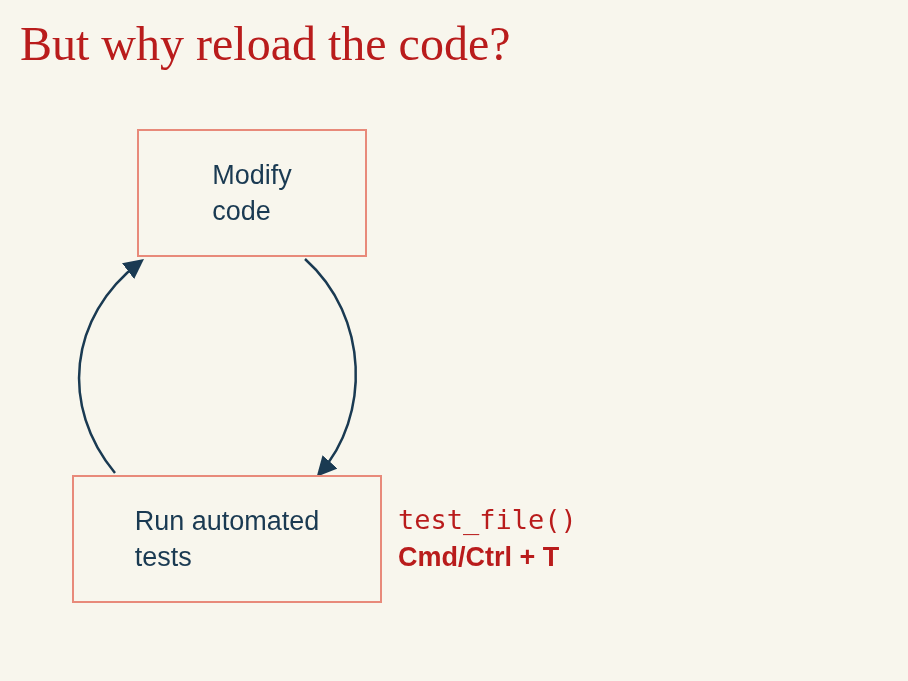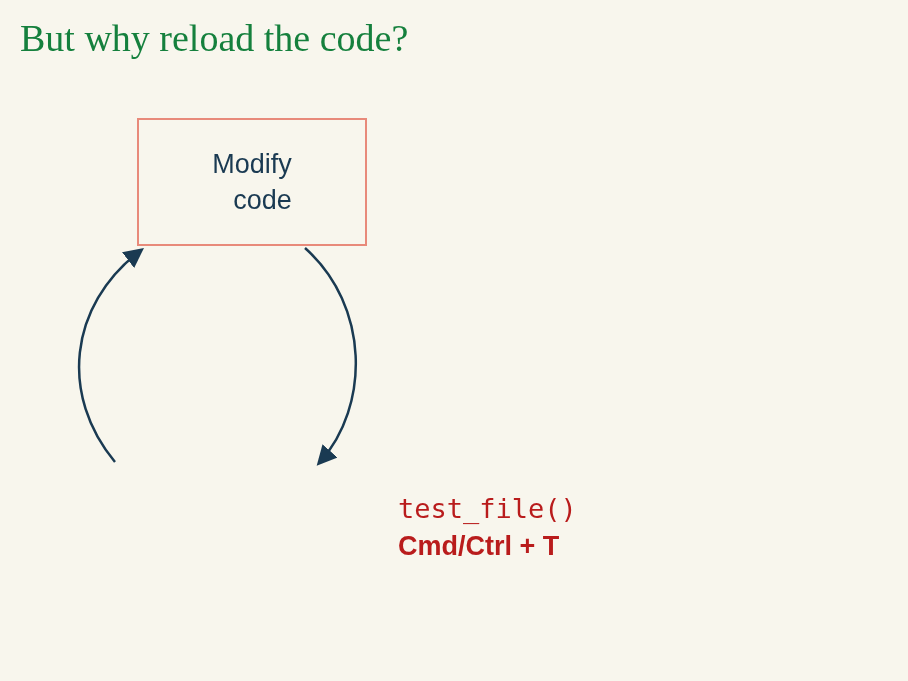--- a/index.html
+++ b/index.html
@@ -6,40 +6,40 @@
     body {
       background: #f8f6ed;
       width: 908px;
       height: 681px;
       font-family: "Helvetica Neue", Helvetica, Arial, sans-serif;
       position: relative;
       overflow: hidden;
     }
     .title {
       font-family: Georgia, "Times New Roman", serif;
-      color: #15803d;
-      font-size: 38px;
+      color: #b91c1c;
+      font-size: 48px;
       font-weight: 400;
       padding: 16px 20px;
     }
     .diagram {
       position: relative;
       width: 100%;
       height: 560px;
     }
     .box {
       position: absolute;
       border: 2px solid #e88a7a;
       background: transparent;
       color: #1a3a52;
       font-size: 27px;
       display: flex;
       align-items: center;
       justify-content: center;
-      text-align: right;
+      text-align: left;
       line-height: 1.35;
       padding: 8px 8px;
       white-space: pre-line;
     }
     .box-top {
       left: 137px;
       top: 42px;
       width: 230px;
       height: 128px;
     }
@@ -79,18 +79,20 @@
       <marker id="arrowhead" markerWidth="8" markerHeight="8" refX="6" refY="4" orient="auto">
         <path d="M0,0 L8,4 L0,8 Z" fill="#1a3a52"></path>
       </marker>
     </defs>
     <path d="M 305 172 C 370 230, 370 330, 320 386" stroke="#1a3a52" stroke-width="2.5" fill="none" marker-end="url(#arrowhead)"></path>
     <path d="M 115 386 C 60 320, 68 230, 140 175" stroke="#1a3a52" stroke-width="2.5" fill="none" marker-end="url(#arrowhead)"></path>
   </svg>
 
   <div class="box box-top">Modify
 code</div>
+  <div class="box box-bottom">Run automated
+tests</div>
 
   <div class="side-text">
     <div class="mono">test_file()</div>
     <div class="bold">Cmd/Ctrl + T</div>
   </div>
 </div>
 
 </body></html>

